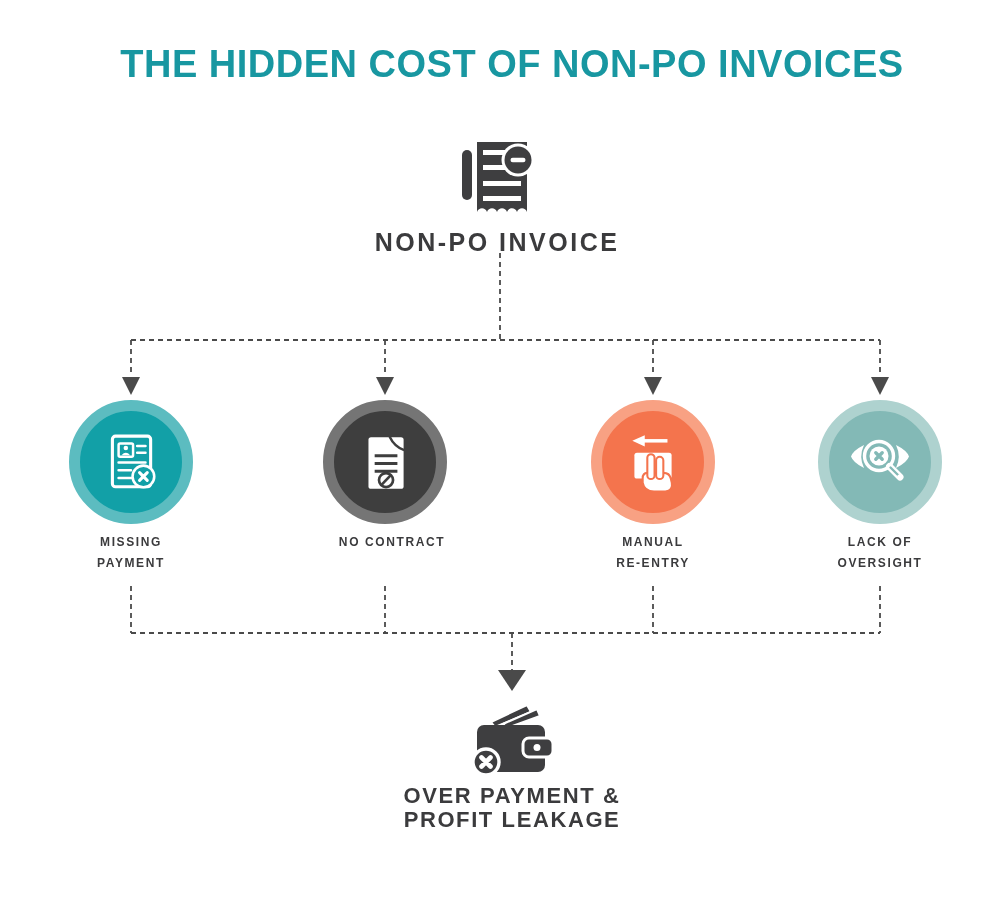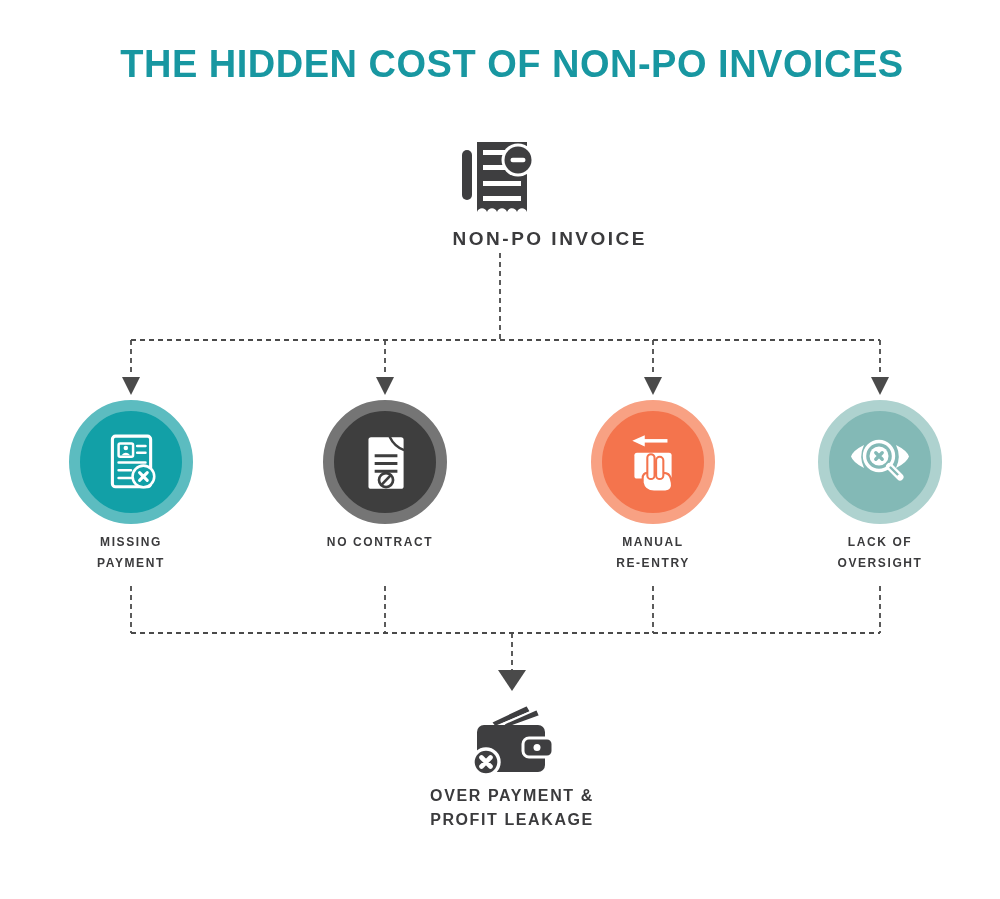--- a/index.html
+++ b/index.html
@@ -6,30 +6,30 @@
   body{font-family:"Liberation Sans","DejaVu Sans",sans-serif;background:#fff;}
   .canvas{position:relative;width:1000px;height:899px;overflow:hidden;background:#fff;}
 
   .title{position:absolute;top:42px;left:0;width:1000px;text-align:center;
          font-size:38px;line-height:44px;font-weight:800;letter-spacing:.5px;padding-left:12px;}
 
   .connector-layer{position:absolute;left:0;top:0;width:1000px;height:899px;pointer-events:none;}
 
   .node-icon{position:absolute;}
   .node-label{position:absolute;text-align:center;font-weight:700;}
-  .root-label{left:347px;top:228px;width:300px;font-size:19px;letter-spacing:2.5px;text-align:right;}
+  .root-label{left:347px;top:228px;width:300px;font-size:25px;letter-spacing:2.5px;}
 
   .circle{position:absolute;top:400px;width:102px;height:102px;border-radius:50%;
           border:11px solid #ccc;display:flex;align-items:center;justify-content:center;}
   .c0{left:69px;} .c1{left:323px;} .c2{left:591px;} .c3{left:818px;}
 
   .cause-label{top:532px;width:220px;font-size:12px;line-height:21px;letter-spacing:1.6px;}
-  .l0{left:21px;} .l1{left:270px;} .l2{left:543px;} .l3{left:770px;}
+  .l0{left:21px;} .l1{left:282px;} .l2{left:543px;} .l3{left:770px;}
 
-  .result-label{left:362px;top:784px;width:300px;font-size:16px;line-height:24px;letter-spacing:1.6px;}
+  .result-label{left:362px;top:784px;width:300px;font-size:22px;line-height:24px;letter-spacing:1.6px;}
 </style>
 </head>
 <body>
 
 <div class="canvas" style="color: rgb(59, 59, 61); background: rgb(255, 255, 255);">
 
   <div class="title" style="color: rgb(24, 151, 161);">THE HIDDEN COST OF NON-PO INVOICES</div>
 
   <svg class="connector-layer" viewBox="0 0 1000 899" style="color: rgb(74, 74, 74);">
     <g fill="none" stroke="currentColor" stroke-width="1.8" stroke-dasharray="5 4">

